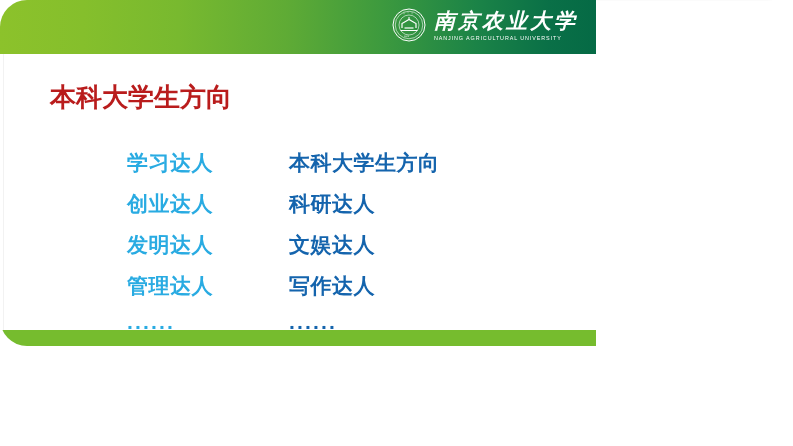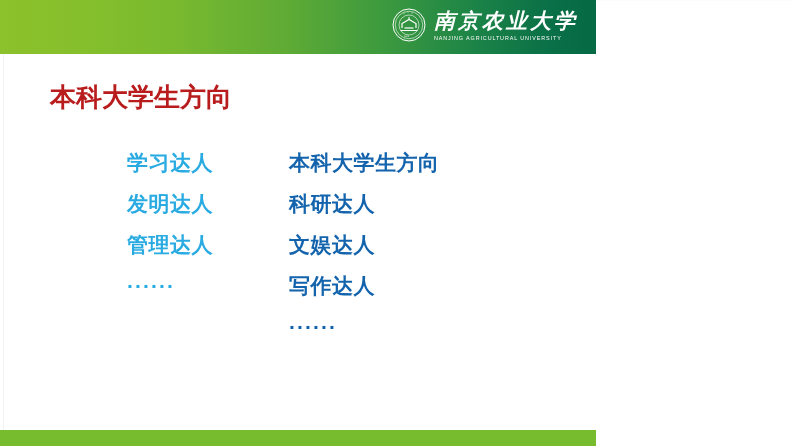--- a/index.html
+++ b/index.html
@@ -6,24 +6,25 @@
     margin: 0;
     padding: 0;
     background: #ffffff;
   }
   body {
     font-family: "Liberation Sans", "DejaVu Sans", sans-serif;
   }
   #slide {
     position: relative;
     width: 793px;
-    height: 446px;
+    height: 346px;
     background: #ffffff;
     overflow: hidden;
     box-sizing: border-box;
+    border-radius: 27px;
   }
   
   #slide-edge-left {
     position: absolute;
     left: 3px;
     top: 0;
     width: 1px;
     height: 446px;
     background: #f2f2f2;
   }
@@ -183,20 +184,21 @@
       </div>
     </div>
   </div>
 
   <div id="page-title">本科大学生方向</div>
 
   <div id="columns">
 
     <div class="column" id="column-left">
       <div class="list-item">学习达人</div>
+      <div class="list-item">创业达人</div>
       <div class="list-item">发明达人</div>
       <div class="list-item">管理达人</div>
       <div class="ellipsis-item">······</div>
     </div>
 
     <div class="column" id="column-right">
       <div class="list-item">本科大学生方向</div>
       <div class="list-item">科研达人</div>
       <div class="list-item">文娱达人</div>
       <div class="list-item">写作达人</div>

